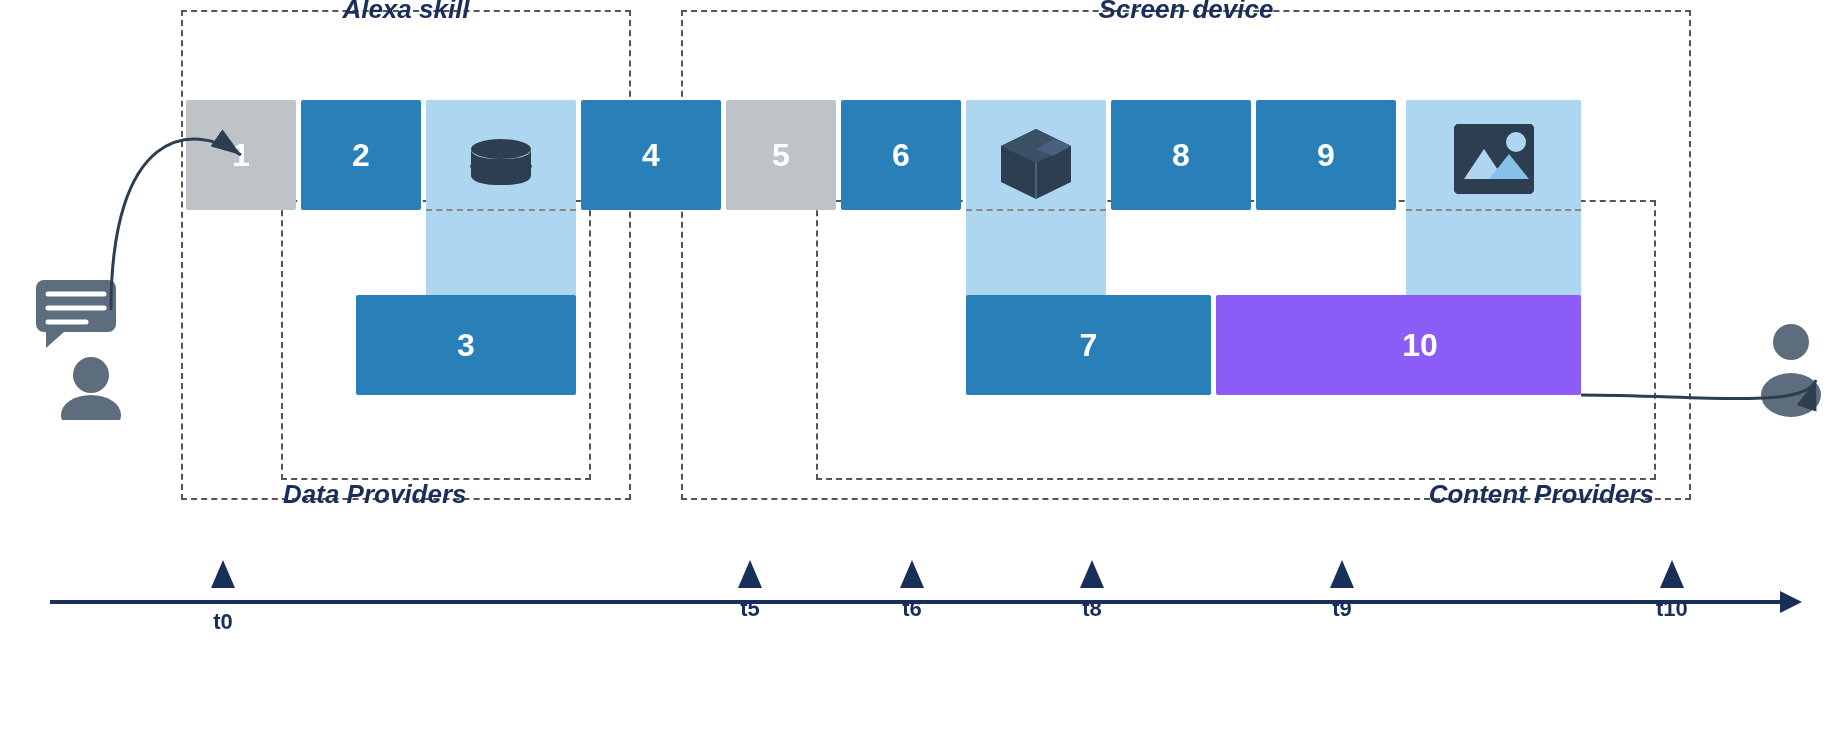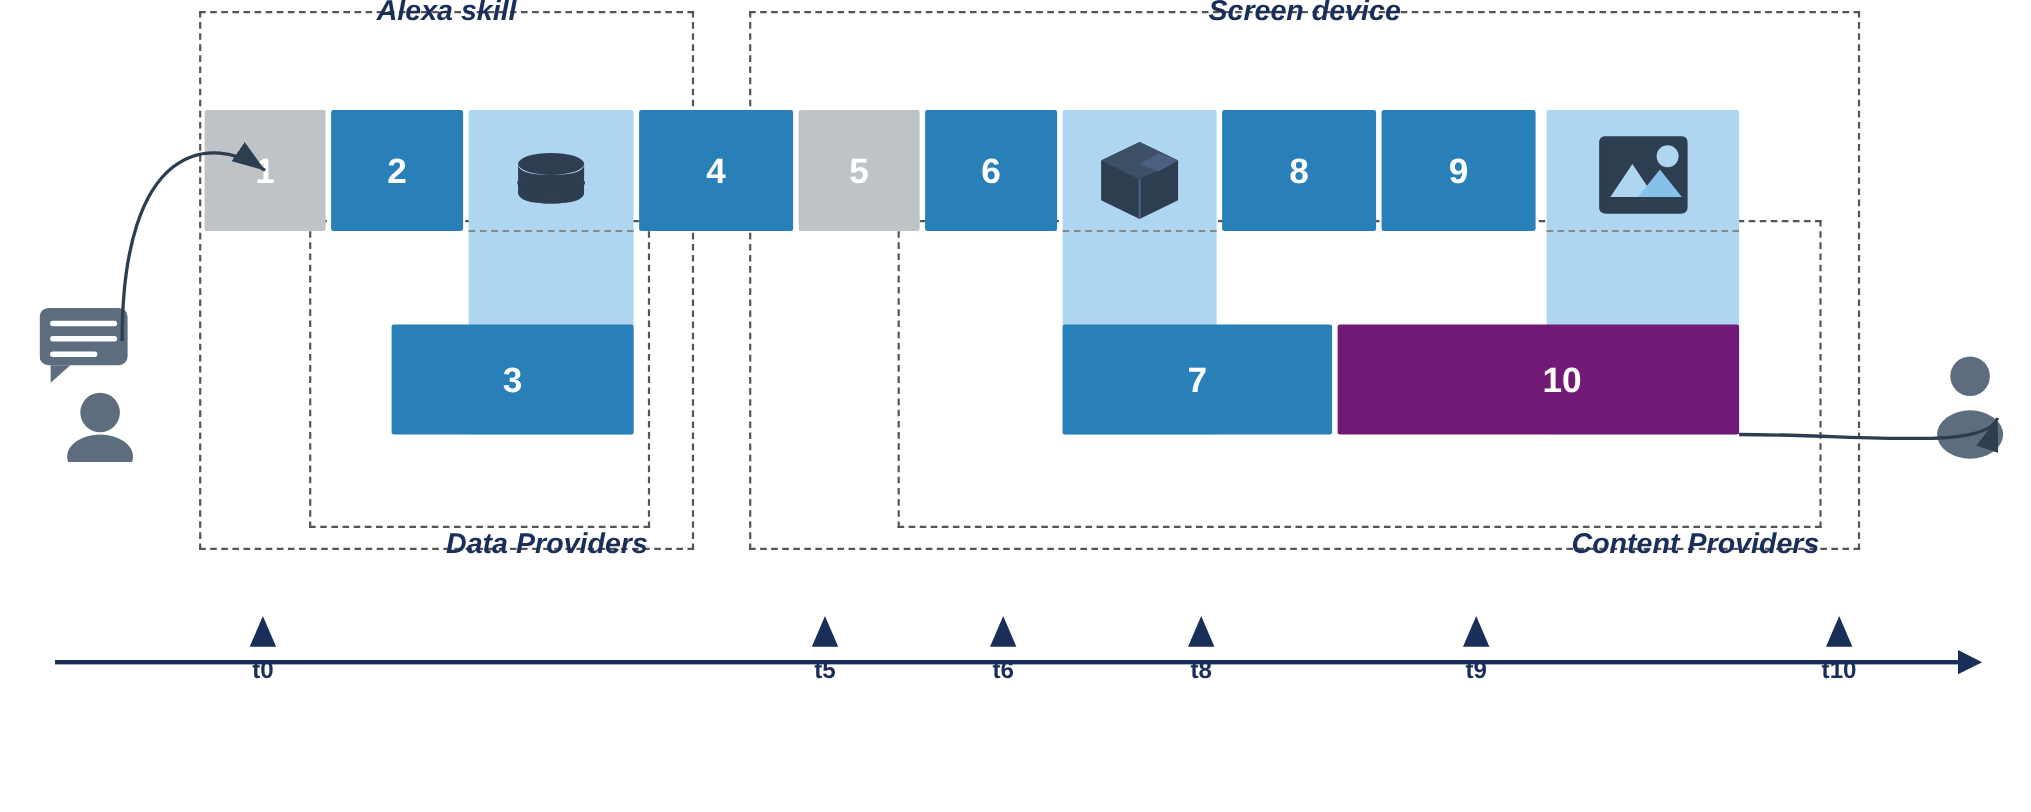--- a/index.html
+++ b/index.html
@@ -57,21 +57,21 @@
       top: 200px;
       width: 310px;
       height: 280px;
       border: 2.5px dashed #555;
     }
 
     .data-providers-title {
       position: absolute;
       bottom: -32px;
       left: 0; right: 0;
-      text-align: right;
+      text-align: left;
     }
 
     
     .screen-device-container {
       position: absolute;
       left: 665px;
       top: 10px;
       width: 1010px;
       height: 490px;
       border: 2.5px dashed #555;
@@ -182,21 +182,21 @@
     
     .block-7 {
       left: 950px; top: 295px;
       width: 245px; height: 100px;
       background-color: #2980b9;
     }
     
     .block-10 {
       left: 1200px; top: 295px;
       width: 365px; height: 100px;
-      background-color: #701a75;
+      background-color: #8b5cf6;
       padding-left: 43px;
     }
 
     
     .person-left {
       position: absolute;
       left: 20px;
       top: 280px;
     }
     
@@ -401,21 +401,21 @@
   </svg>
 
 </div>
 
 <div class="timeline-area">
 
   <div class="timeline-line"></div>
 
   <div class="timeline-arrow"></div>
 
-  <div class="time-marker" style="left: 227px;">
+  <div class="time-marker" style="left: 211px; gap: 13px;">
     <div class="time-marker-arrow"></div>
     <div class="time-marker-label">t0</div>
   </div>
 
   <div class="time-marker" style="left: 738px;">
     <div class="time-marker-arrow"></div>
     <div class="time-marker-label">t5</div>
   </div>
 
   <div class="time-marker" style="left: 900px;">

